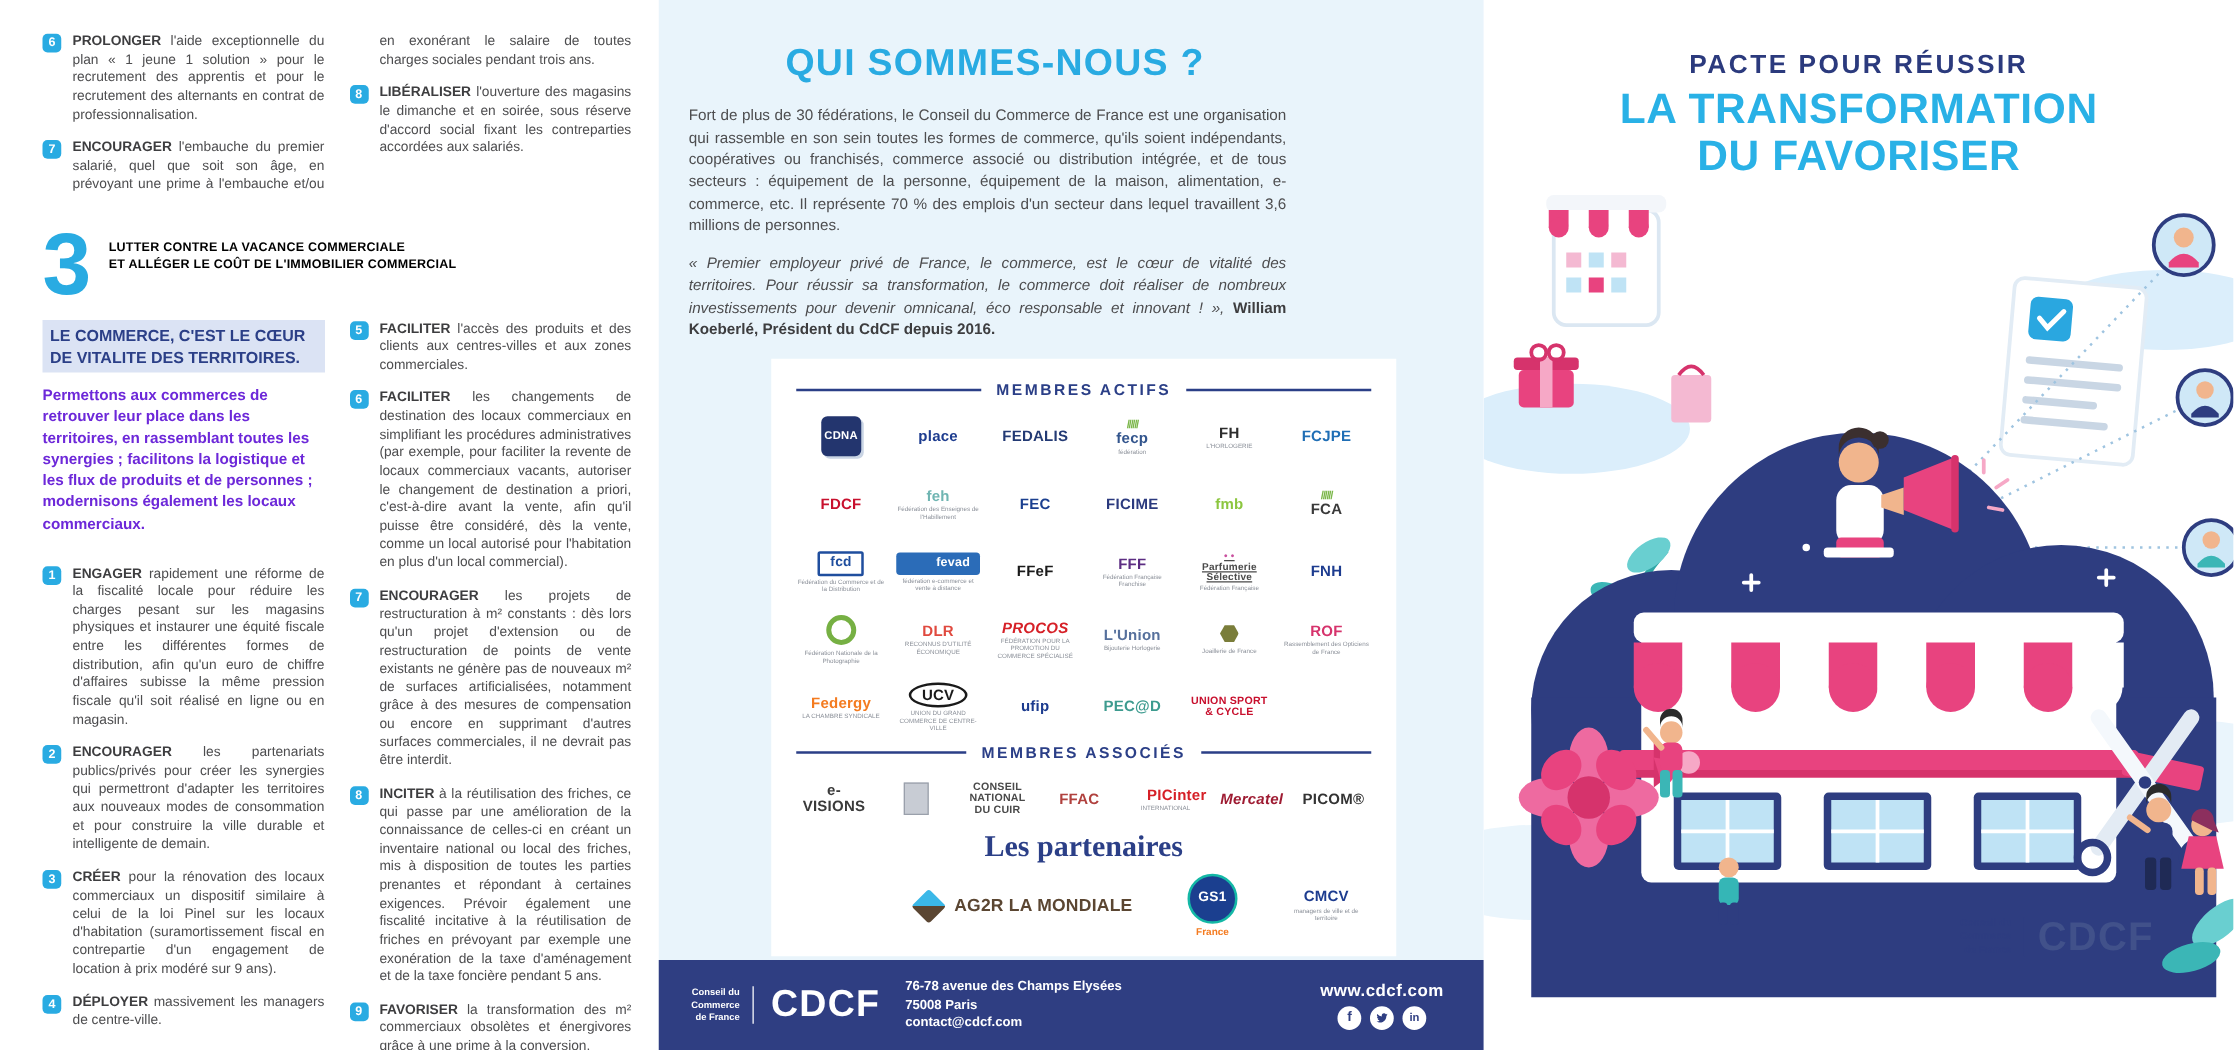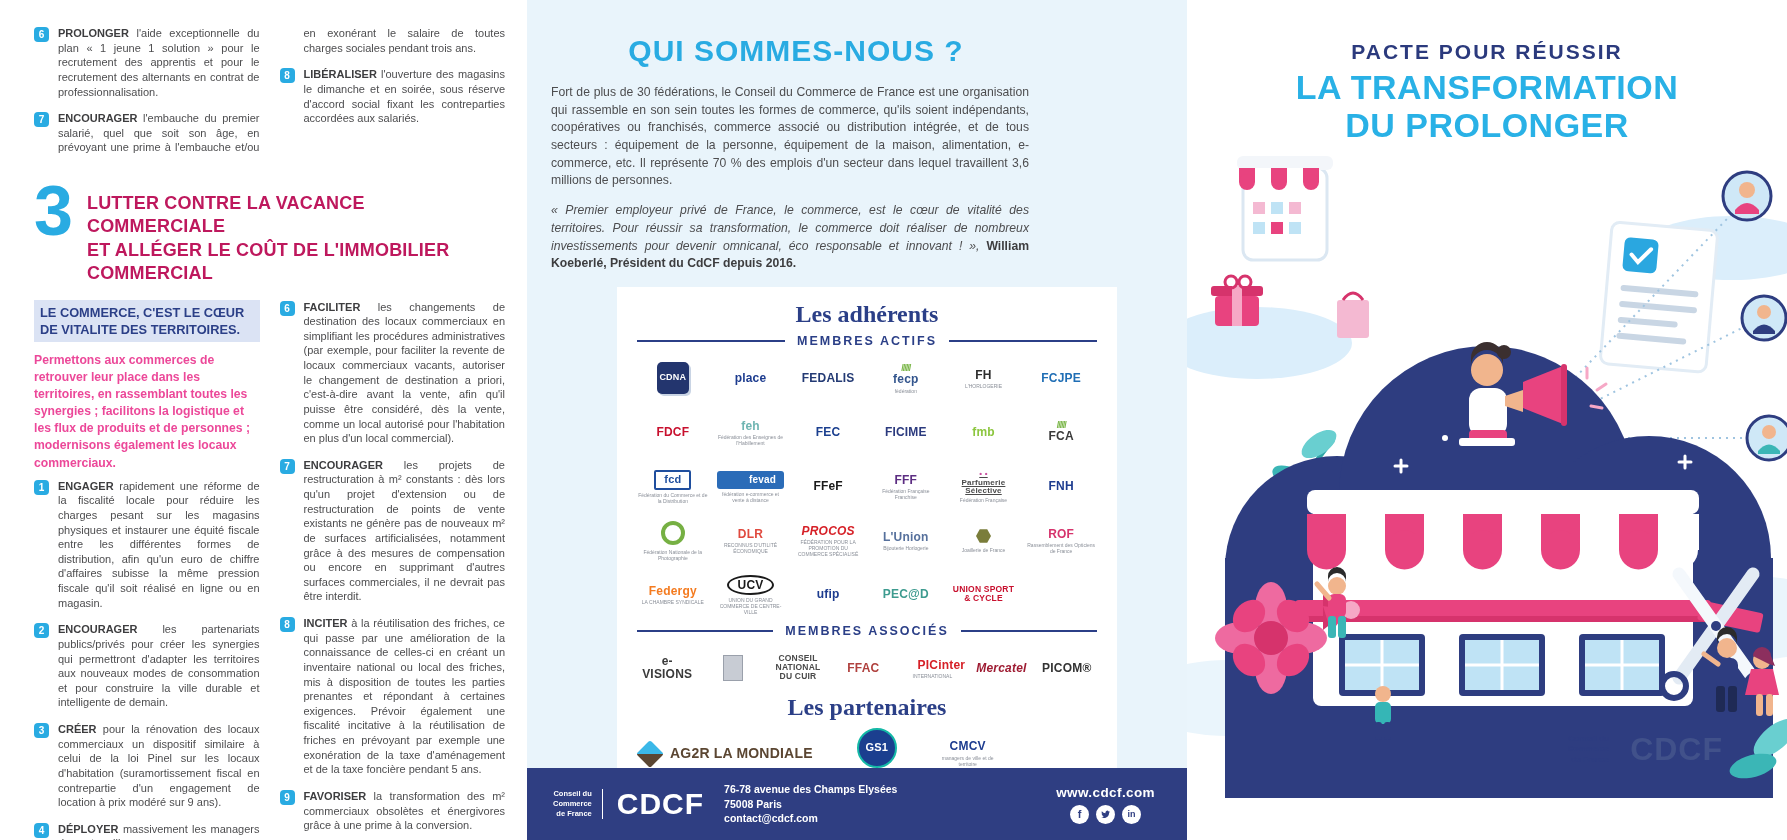--- a/index.html
+++ b/index.html
@@ -10,37 +10,37 @@
   .top-cols,.main-cols{column-count:2;column-gap:20px;column-fill:auto;}
   .top-cols{height:150px;}
   .main-cols{height:610px;}
   .n-item{position:relative;padding-left:24px;margin:0 0 12px 0;}
   .main-cols .n-item{break-inside:avoid;}
   .n-badge{position:absolute;left:0;top:1px;width:15px;height:15px;border-radius:4px;background:#29abe2;color:#fff;font-size:10px;font-weight:bold;display:grid;place-items:center;}
   .n-text{margin:0;font-size:11px;line-height:1.33;color:#4d4d4f;text-align:justify;}
   .kw{color:#3d3d3f;}
   .section-head{display:flex;align-items:flex-start;gap:14px;margin:6px 0 14px 0;}
   .big-num{font-size:70px;line-height:.85;font-weight:800;color:#29abe2;}
-  .section-titles{padding-top:10px;font-size:18px;font-weight:800;color:#be185d;line-height:1.3;letter-spacing:.2px;}
+  .section-titles{padding-top:10px;font-size:10px;font-weight:800;color:#000000;line-height:1.3;letter-spacing:.2px;}
   .highlight{display:inline-block;background:#dbe3f4;color:#2b3f87;font-weight:800;font-size:12.8px;line-height:1.35;padding:4px 6px;margin:0 0 10px 0;}
-  .intro{margin:0 0 7px 0;font-size:12.2px;font-weight:bold;color:#ec4899;line-height:1.4;}
+  .intro{margin:0 0 24px 0;font-size:12.2px;font-weight:bold;color:#6d28d9;line-height:1.4;}
 
   
   .panel-mid{width:660px;box-sizing:border-box;background:#e9f4fb;position:relative;padding:34px 24px 0 24px;}
   .mid-title{margin:0 0 16px 0;text-align:center;font-size:30px;font-weight:800;color:#29abe2;letter-spacing:1px;width:490px;}
   .mid-p{width:478px;margin:0 0 12px 0;font-size:12.2px;line-height:1.45;color:#4d4d4f;text-align:justify;}
   .mid-quote{font-style:italic;}
   .q-attr{font-style:normal;color:#3d3d3f;}
   .card{width:500px;box-sizing:border-box;background:#fff;margin:14px 0 0 66px;padding:12px 20px 14px 20px;}
   .card-title{font-family:"Liberation Serif",serif;font-weight:bold;color:#2b3f87;font-size:24px;text-align:center;margin:2px 0 6px 0;}
   .divider{display:flex;align-items:center;gap:12px;color:#2b3f87;font-weight:bold;letter-spacing:2px;font-size:12.5px;margin:6px 0 8px 0;}
   .divider::before,.divider::after{content:"";flex:1;height:1.5px;background:#2b3f87;}
   .logo-grid{display:grid;grid-template-columns:repeat(6,1fr);column-gap:6px;row-gap:8px;}
   .logo-grid-7{display:grid;grid-template-columns:repeat(7,1fr);column-gap:5px;align-items:center;}
-  .partner-row{display:flex;justify-content:flex-start;align-items:center;gap:34px;margin-top:6px;}
+  .partner-row{display:flex;justify-content:flex-end;align-items:center;gap:34px;margin-top:6px;}
   .logo{display:flex;flex-direction:column;align-items:center;justify-content:center;text-align:center;min-height:44px;padding:1px;}
   .logo-label{font-weight:bold;font-size:12px;line-height:1.05;letter-spacing:.2px;}
   .logo-caption{font-size:5px;color:#8a8f98;margin-top:2px;line-height:1.2;max-width:70px;}
   .badge-navy .logo-label{background:#23356e;width:32px;height:32px;border-radius:5px;display:grid;place-items:center;font-size:9px;box-shadow:2px 2px 0 #c9d4e4;}
   .stripes .logo-label::before{content:"//////";display:block;color:#7ab648;font-size:9px;font-weight:800;letter-spacing:-1px;}
   .boxed .logo-label{border:2px solid currentColor;padding:2px 8px;border-radius:2px;font-size:11px;}
   .boxed-fill .logo-label{background:#2b6cb8;padding:4px 8px;border-radius:3px;font-size:10px;}
   .oval .logo-label{border:2.5px solid currentColor;border-radius:50%;padding:2px 9px;}
   .italic .logo-label{font-style:italic;}
   .multiline .logo-label{font-size:8.5px;max-width:66px;}
@@ -163,21 +163,20 @@
         </div>
     </div>
   </section>
 
   <section class="panel-mid">
     <h1 class="mid-title">QUI SOMMES-NOUS ?</h1>
     <p class="mid-p">Fort de plus de 30 fédérations, le Conseil du Commerce de France est une organisation qui rassemble en son sein toutes les formes de commerce, qu'ils soient indépendants, coopératives ou franchisés, commerce associé ou distribution intégrée, et de tous secteurs : équipement de la personne, équipement de la maison, alimentation, e-commerce, etc. Il représente 70 % des emplois d'un secteur dans lequel travaillent 3,6 millions de personnes.</p>
     <p class="mid-p mid-quote"><span>« Premier employeur privé de France, le commerce, est le cœur de vitalité des territoires. Pour réussir sa transformation, le commerce doit réaliser de nombreux investissements pour devenir omnicanal, éco responsable et innovant ! », </span><b class="q-attr">William Koeberlé, Président du CdCF depuis 2016.</b></p>
 
     <div class="card">
-      <div class="card-title">Les adhérents</div>
       <div class="divider">MEMBRES ACTIFS</div>
       <div class="logo-grid">
 
           <div class="logo badge-navy">
             <div class="logo-label" style="color: rgb(255, 255, 255);">CDNA</div>
             <div class="logo-caption"></div>
           </div>
 
           <div class="logo">
             <div class="logo-label" style="color: rgb(29, 60, 143);">place</div>
@@ -402,21 +401,21 @@
         </div>
       </div>
     </div>
   </section>
 
   <section class="panel-right">
     <div class="r-titles">
       <div class="r-t1">PACTE POUR RÉUSSIR</div>
       <div class="r-t2">
         <div>LA TRANSFORMATION</div>
-        <div>DU PROLONGER</div>
+        <div>DU FAVORISER</div>
       </div>
     </div>
 
     <svg class="illus" viewBox="0 0 600 660" aria-hidden="true">
 
       <ellipse cx="70" cy="205" rx="95" ry="36" fill="#dbeefb"></ellipse>
       <ellipse cx="545" cy="110" rx="90" ry="32" fill="#dbeefb"></ellipse>
       <ellipse cx="558" cy="480" rx="115" ry="42" fill="#eaf5fc"></ellipse>
       <ellipse cx="40" cy="560" rx="90" ry="38" fill="#eaf5fc"></ellipse>
 

